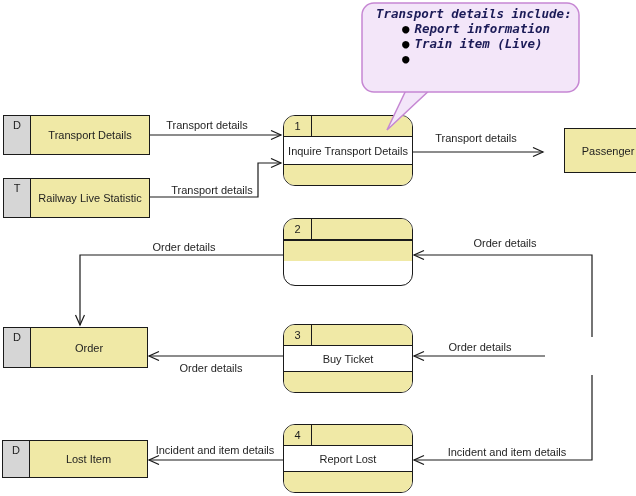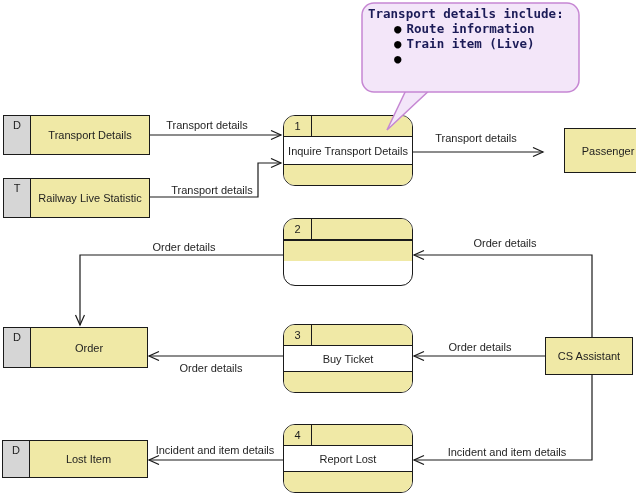--- a/index.html
+++ b/index.html
@@ -53,23 +53,23 @@
   }
 
   
   .flow-label{
     position:absolute;transform:translateX(-50%);white-space:nowrap;
     font-size:11px;color:#1f1f1f;line-height:14px;
   }
 
   
   .callout-text{
-    position:absolute;left:368px;top:6px;width:206px;
+    position:absolute;left:376px;top:6px;width:206px;
     font-family:"DejaVu Sans Mono", monospace;font-weight:bold;
-    font-size:12.5px;line-height:15px;color:#1b1b57;
+    font-size:12.5px;line-height:15px;color:#1b1b57;font-style:italic;
   }
   .bullet-row{display:flex;margin-left:26px;}
   .bullet-dot{color:#000000;margin-right:5px;}
 </style>
 </head>
 <body>
 
 <div id="shapes" class="layer">
 
   <div class="store" style="left:3px;top:115px;width:147px;height:40px;">
@@ -120,23 +120,20 @@
       <div class="proc-num">4</div>
     </div>
     <div class="proc-body">Report Lost</div>
     <div class="proc-foot"></div>
   </div>
 
   <div class="entity" style="left:564px;top:128px;width:88px;height:45px;">
     <span>Passenger</span>
   </div>
 
-  <div class="entity" style="left:545px;top:337px;width:88px;height:38px;">
-    <span>CS Assistant</span>
-  </div>
 
 </div>
 
 <svg id="wires" class="layer" width="636" height="496" viewBox="0 0 636 496">
   <defs>
     <marker id="arw" markerUnits="userSpaceOnUse" markerWidth="14" markerHeight="12" refX="11" refY="5" orient="auto">
       <path d="M1,0.5 L11,5 L1,9.5" fill="none" stroke="#1a1a1a" stroke-width="1.2"></path>
     </marker>
   </defs>
 
@@ -155,21 +152,21 @@
   <path d="M592,375 L592,460 L414,460" fill="none" stroke="#1a1a1a" stroke-width="1.2" marker-end="url(#arw)"></path>
   <path d="M283,460 L149,460" fill="none" stroke="#1a1a1a" stroke-width="1.2" marker-end="url(#arw)"></path>
 </svg>
 
 <div id="texts" class="layer">
 
   <div class="callout-text">
     <div>Transport details include:</div>
     <div class="bullet-row">
       <span class="bullet-dot">●</span>
-      <span>Route information</span>
+      <span>Report information</span>
     </div>
     <div class="bullet-row">
       <span class="bullet-dot">●</span>
       <span>Train item (Live)</span>
     </div>
     <div class="bullet-row">
       <span class="bullet-dot">●</span>
     </div>
   </div>
 

